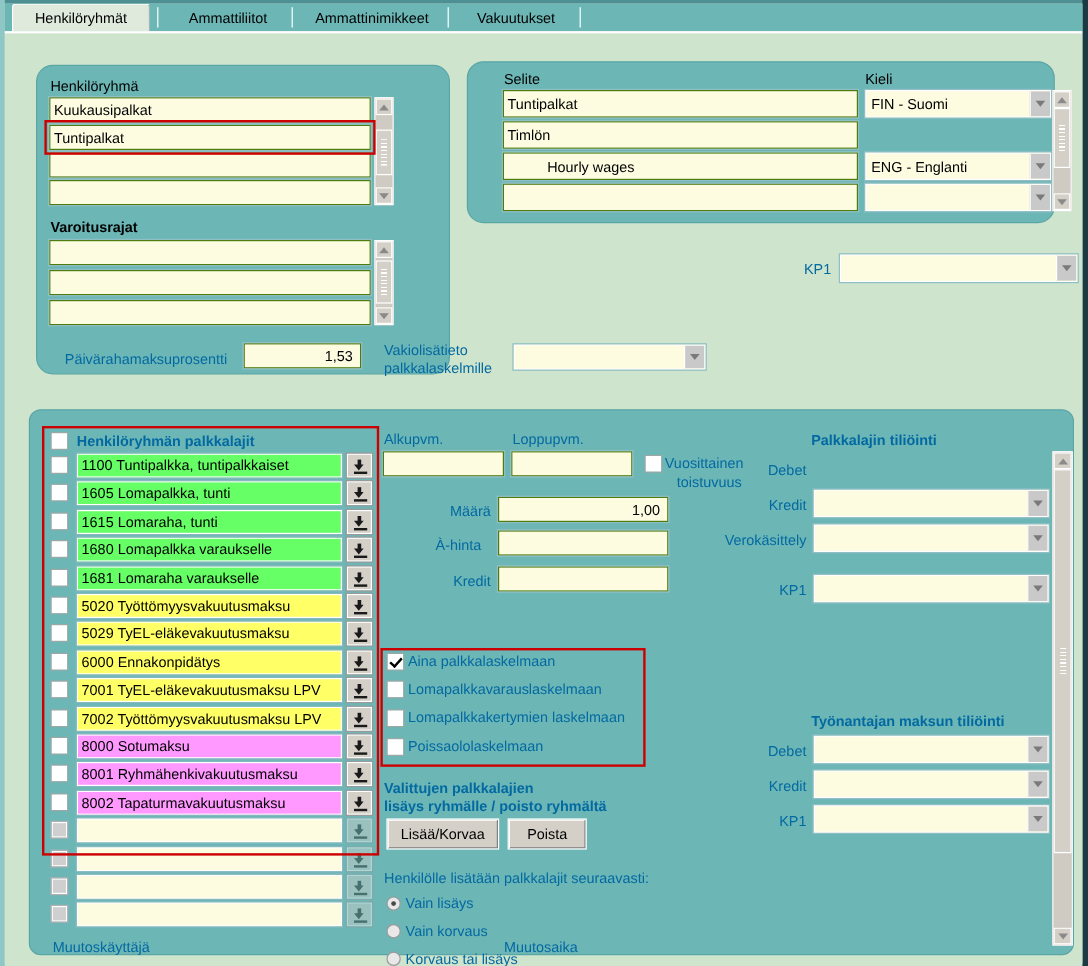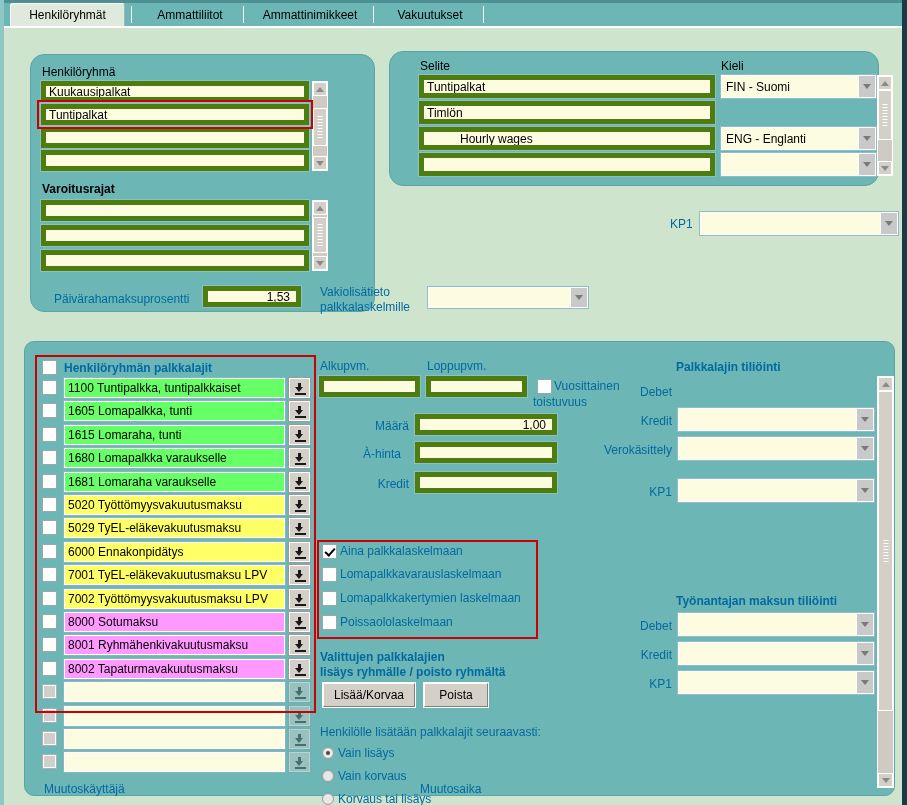--- a/index.html
+++ b/index.html
@@ -68,21 +68,21 @@
   .grouplabel {
     position:absolute;
     font-size:12px; color:#000; white-space:nowrap;
   }
   .grouplabel.bold { font-weight: bold; }
 
   
   .fld {
     position:absolute;
     background:#fdfbe0;
-    border:5px solid #4d7c0f;
+    border:1px solid #4d7c0f;
     outline:1px solid #8fbfc4;
     font-family:"Liberation Sans", sans-serif;
     font-size:12px;
     color:#000;
     padding:1px 3px;
     line-height:normal;
     display:flex; align-items:center;
     overflow:hidden;
     white-space:nowrap;
   }
@@ -469,21 +469,21 @@
     <div class="lbl" style="left:40px; top:754px;">Muutoskäyttäjä</div>
 
     <div class="lbl" style="left:316px; top:331px;">Alkupvm.</div>
     <div class="fld" style="left:315px; top:348px; width:101px; height:21px;"></div>
 
     <div class="lbl" style="left:423px; top:331px;">Loppupvm.</div>
     <div class="fld" style="left:422px; top:348px; width:101px; height:21px;"></div>
 
     <div class="cb" style="left:534px; top:352px;"></div>
     <div class="lbl" style="left:550px; top:351px;">Vuosittainen</div>
-    <div class="lbl" style="left:529px; top:367px;">toistuvuus</div>
+    <div class="lbl" style="left:560px; top:367px;">toistuvuus</div>
 
     <div class="lbl r" style="left:331px; top:391px; width:74px;">Määrä</div>
     <div class="fld num" style="left:411px; top:386px; width:142px; height:21px;">1,00</div>
 
     <div class="lbl r" style="left:323px; top:419px; width:74px;">À-hinta</div>
     <div class="fld" style="left:411px; top:414px; width:142px; height:21px;"></div>
 
     <div class="lbl r" style="left:331px; top:449px; width:74px;">Kredit</div>
     <div class="fld" style="left:411px; top:444px; width:142px; height:21px;"></div>
 

